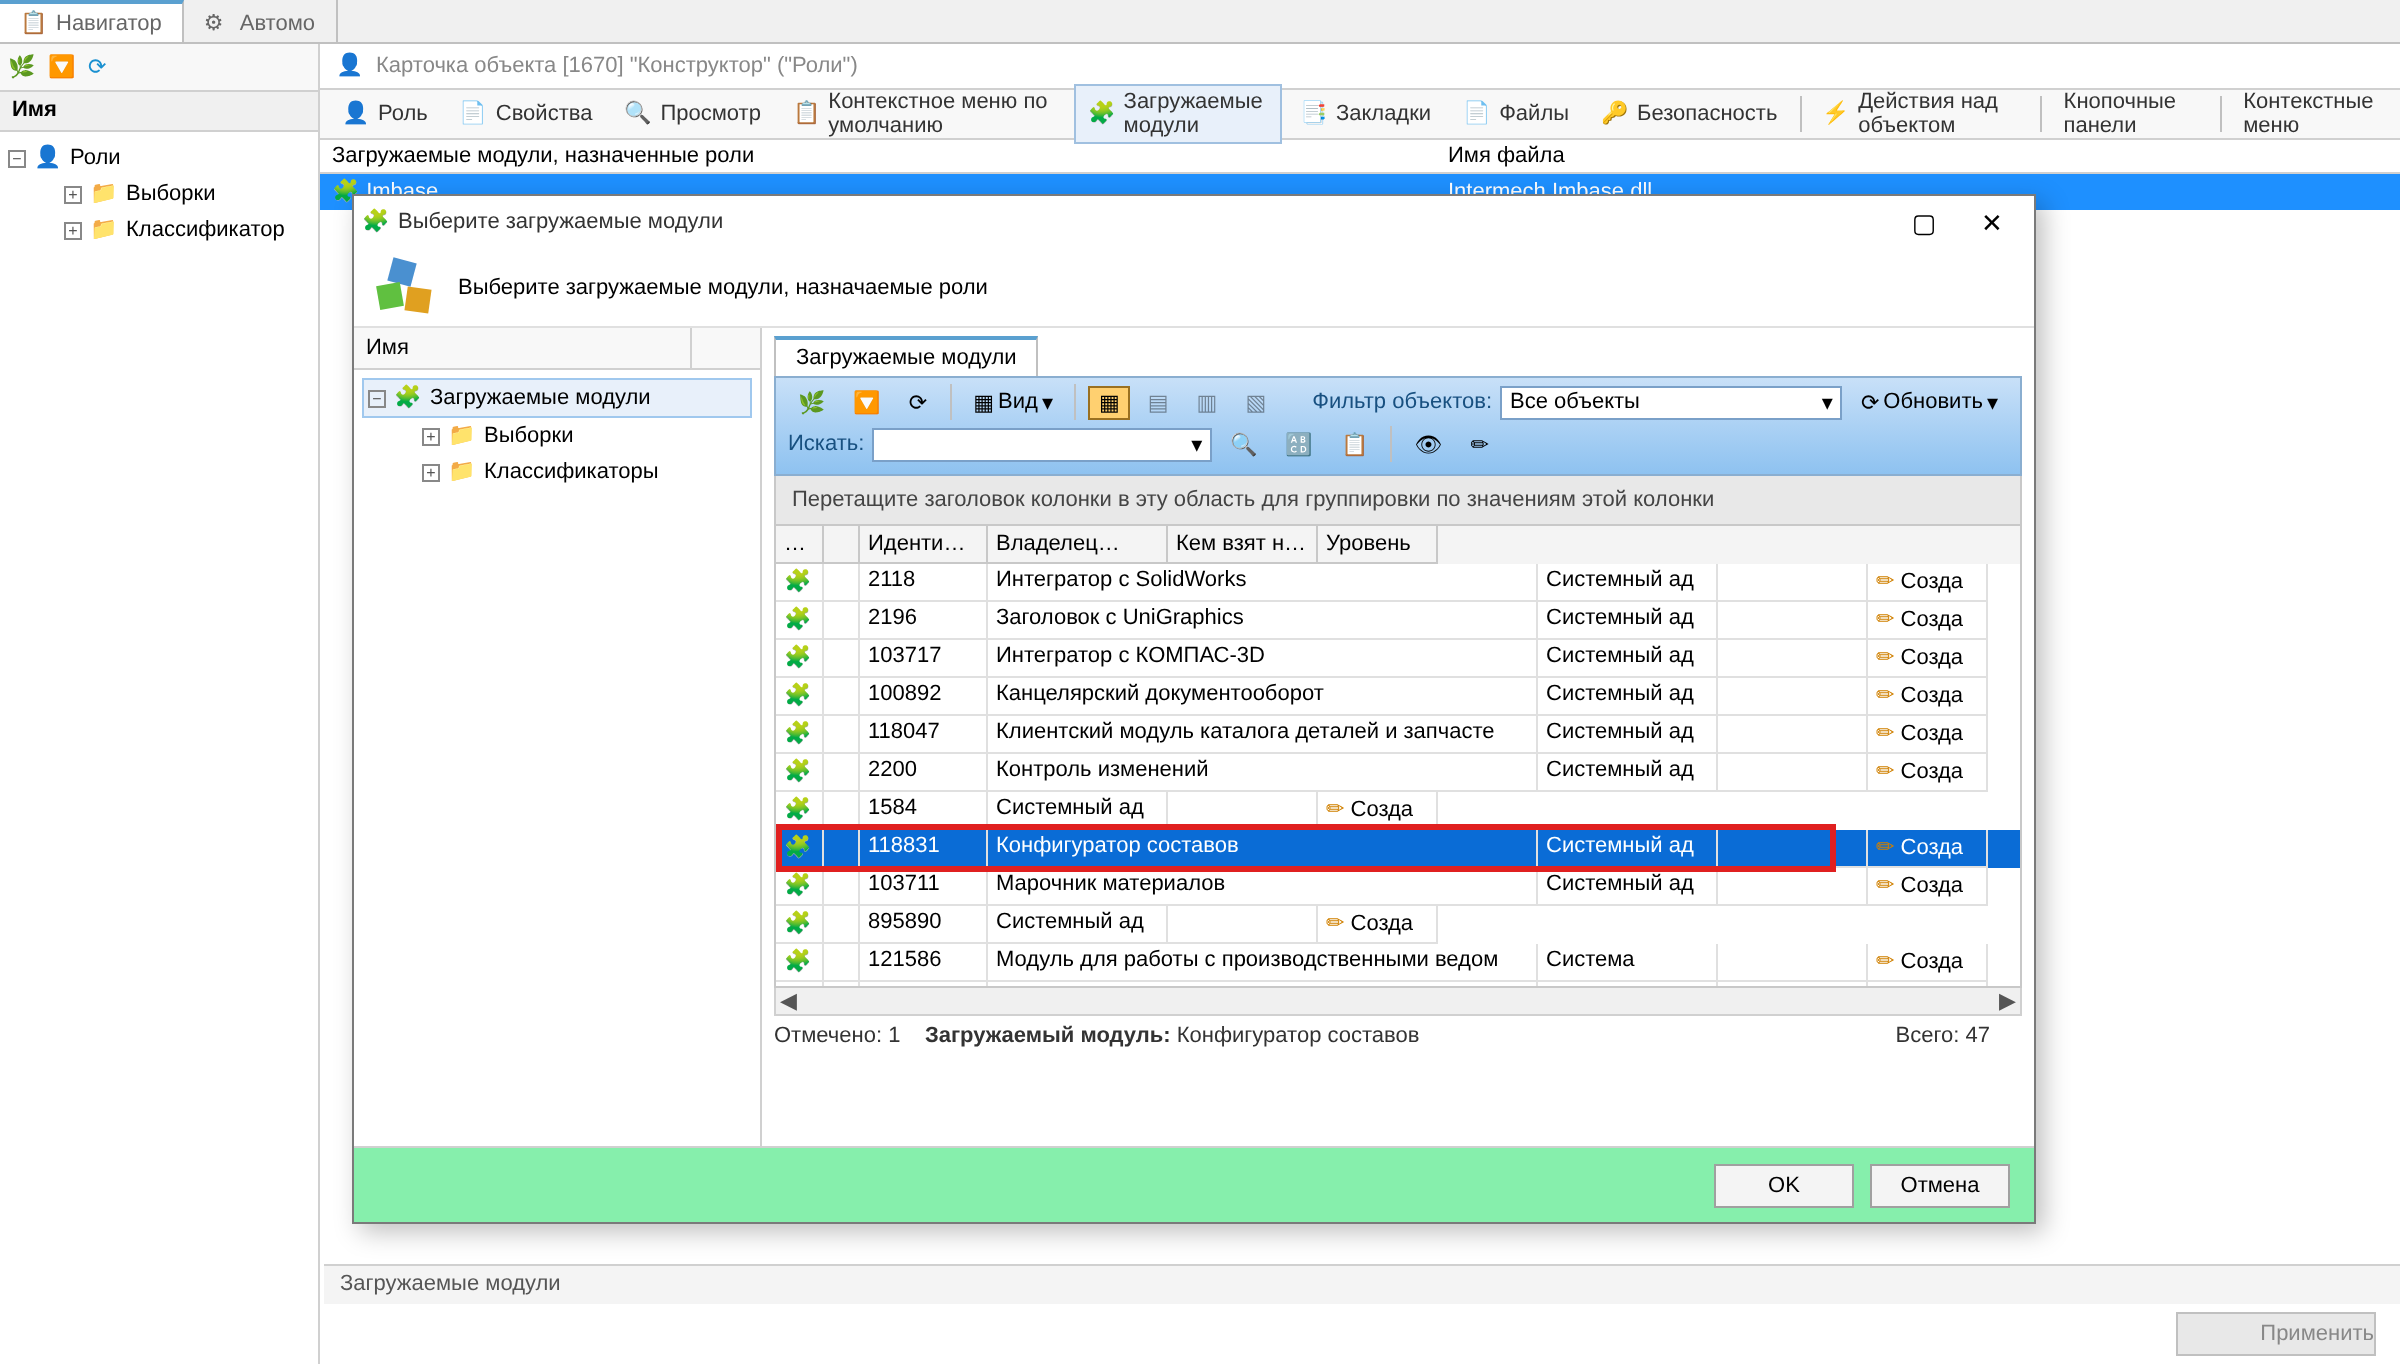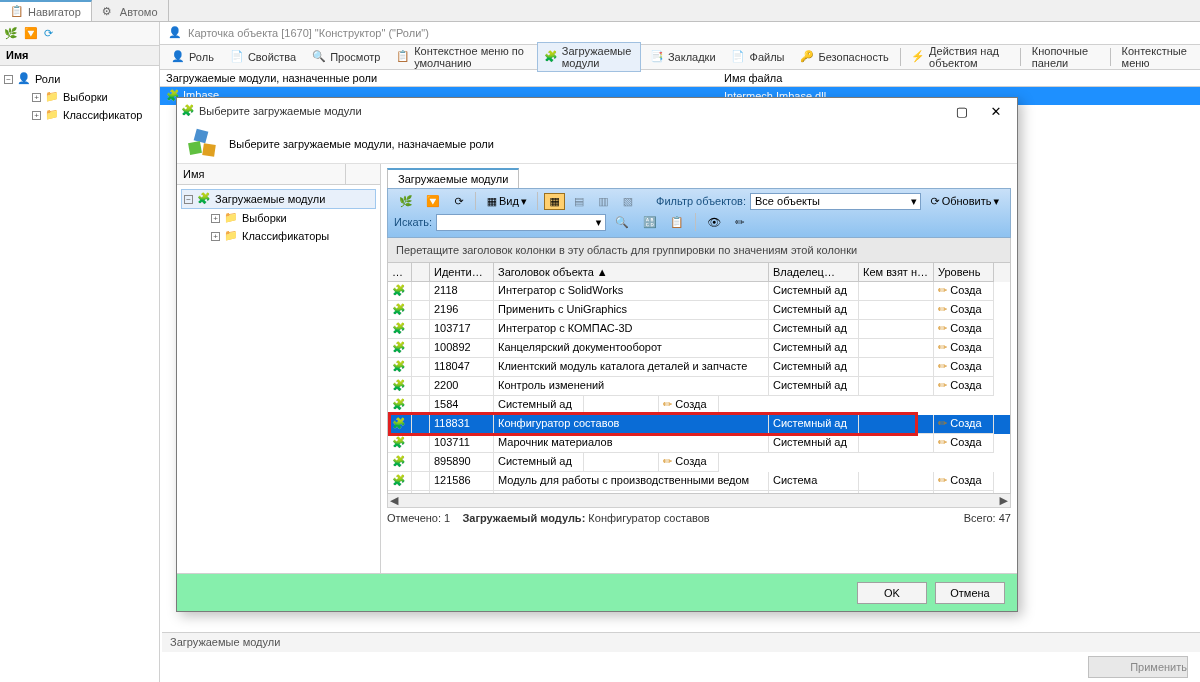--- a/index.html
+++ b/index.html
@@ -73,21 +73,21 @@
 .grid-row.sel { background: #0a6cd6; color: #fff; }
 .red-box { position: absolute; border: 3px solid #e02020; pointer-events: none; }
 .col-ico { width: 24px; }
 .col-chk { width: 18px; }
 .col-id { width: 64px; }
 .col-title { width: 275px; }
 .col-owner { width: 90px; }
 .col-taken { width: 75px; }
 .col-level { width: 60px; }
 .grid-scroll { margin: 0 6px; height: 14px; background: #f0f0f0; border: 1px solid #d0d0d0; border-top: none; display: flex; align-items: center; justify-content: space-between; padding: 0 2px; font-size: 8px; color: #555; }
-.grid-foot { margin: 4px 6px 0 6px; display: flex; justify-content: space-between; font-size: 11px; color: #333; }
+.grid-foot { margin: 4px 22px 0 6px; display: flex; justify-content: space-between; font-size: 11px; color: #333; }
 .dlg-buttons { height: 38px; display: flex; justify-content: flex-end; align-items: center; gap: 8px; padding: 0 12px; border-top: 1px solid #d0d0d0; background: #86efac; }
 .dlg-btn { min-width: 70px; height: 22px; border: 1px solid #a0a0a0; background: #f4f4f4; }
 
 .ico { width: 14px; height: 14px; display: inline-block; vertical-align: middle; }
 .ico-refresh { color: #1a90d0; }
 .ico-pencil { color: #d08000; }
 svg { display: block; }
 </style>
 </head>
 <body>
@@ -275,41 +275,40 @@
           <div class="tb-sep"></div>
           <div class="gt-btn">👁</div>
           <div class="gt-btn">✏</div>
         </div>
       </div>
       <div class="grid-groupbar">Перетащите заголовок колонки в эту область для группировки по значениям этой колонки</div>
       <div class="grid-head">
         <div class="gh col-ico">…</div>
         <div class="gh col-chk"></div>
         <div class="gh col-id">Иденти…</div>
-        <div class="gh col-title">Заголовок объекта ▲</div>
         <div class="gh col-owner">Владелец…</div>
         <div class="gh col-taken">Кем взят н…</div>
         <div class="gh col-level">Уровень</div>
       </div>
       <div class="grid-body" id="grid-body">
         <div class="red-box" style="left:0; top:130px; width:530px; height:24px;"></div>
       <div class="grid-row">
             <div class="col-ico">🧩</div>
             <div class="col-chk"></div>
             <div class="col-id">2118</div>
             <div class="col-title">Интегратор с SolidWorks</div>
             <div class="col-owner">Системный ад</div>
             <div class="col-taken"></div>
             <div class="col-level"><span class="ico-pencil">✏</span> Созда</div>
           </div>
           <div class="grid-row">
             <div class="col-ico">🧩</div>
             <div class="col-chk"></div>
             <div class="col-id">2196</div>
-            <div class="col-title">Применить с UniGraphics</div>
+            <div class="col-title">Заголовок с UniGraphics</div>
             <div class="col-owner">Системный ад</div>
             <div class="col-taken"></div>
             <div class="col-level"><span class="ico-pencil">✏</span> Созда</div>
           </div>
           <div class="grid-row">
             <div class="col-ico">🧩</div>
             <div class="col-chk"></div>
             <div class="col-id">103717</div>
             <div class="col-title">Интегратор с КОМПАС-3D</div>
             <div class="col-owner">Системный ад</div>

